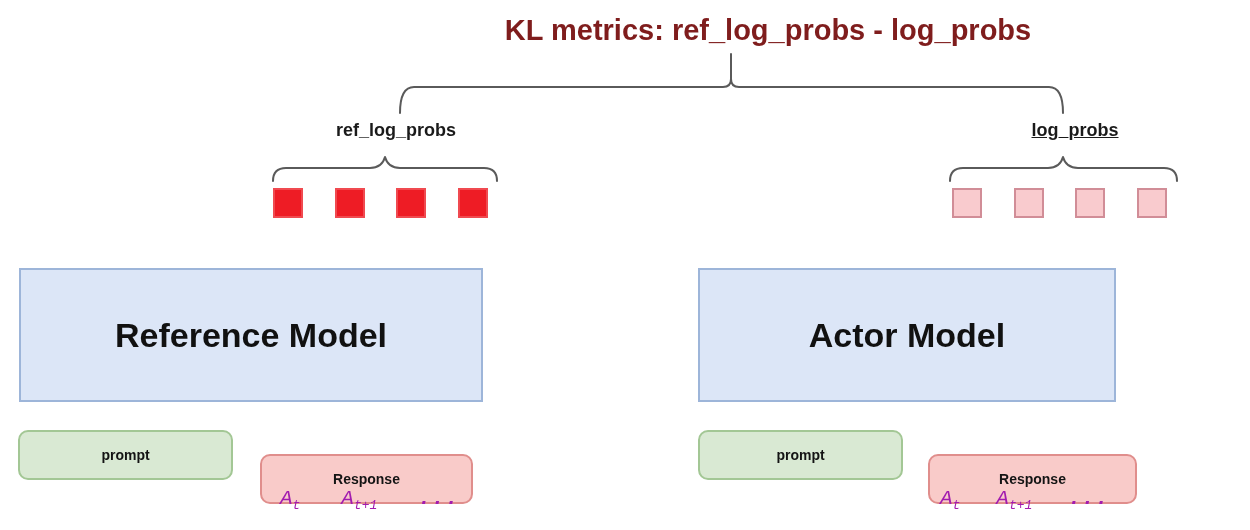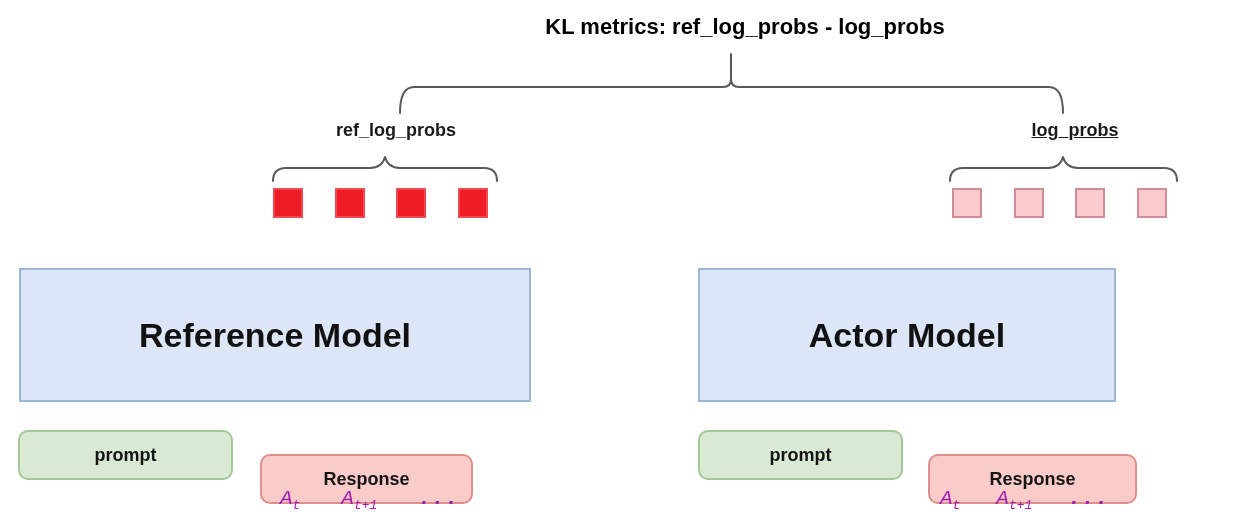--- a/index.html
+++ b/index.html
@@ -4,22 +4,22 @@
 <style>
   html,body { margin:0; padding:0; background:#ffffff; }
   .stage {
     position:relative; width:1250px; height:530px; background:#ffffff;
     font-family:"Liberation Sans", sans-serif; overflow:hidden;
   }
   svg.overlay { position:absolute; left:0; top:0; width:1250px; height:530px; pointer-events:none; }
   .brace { fill:none; stroke-width:2; stroke-linecap:round; stroke-linejoin:round; }
 
   .title {
-    position:absolute; top:14px; left:745px; transform:translateX(-50%);
-    font-size:22px; font-weight:bold; color:#000000; white-space:nowrap;
+    position:absolute; top:14px; left:768px; transform:translateX(-50%);
+    font-size:29px; font-weight:bold; color:#7f1d1d; white-space:nowrap;
   }
   .group-label {
     position:absolute; top:120px; transform:translateX(-50%);
     font-size:18px; font-weight:bold; color:#1a1a1a; white-space:nowrap;
   }
   .group-label.left  { left:396px; }
   .group-label.right { left:1075px;text-decoration:underline; }
 
   .token-row {
     position:absolute; top:188px; width:215px; height:30px;
@@ -28,27 +28,27 @@
   .token-row.left  { left:273px; }
   .token-row.right { left:952px; }
   .token-square { width:30px; height:30px; border:2px solid transparent; box-sizing:border-box; }
 
   .model-box {
     position:absolute; top:268px; height:134px;
     background:var(--model_fill); border:2px solid var(--model_border);
     display:flex; align-items:center; justify-content:center;
     font-size:34px; font-weight:bold; color:#111; box-sizing:border-box;
   }
-  .model-box.ref   { left:19px;  width:512px; }
+  .model-box.ref   { left:19px;  width:464px; }
   .model-box.actor { left:698px; width:418px; }
 
   .pill {
     position:absolute; top:430px; height:50px; border-radius:10px;
     display:flex; align-items:center; justify-content:center;
-    font-size:18px; font-weight:bold; color:#141414; box-sizing:border-box;
+    font-size:14px; font-weight:bold; color:#141414; box-sizing:border-box;
   }
   .pill.prompt   { background:var(--prompt_fill); border:2px solid var(--prompt_border); }
   .pill.response { background:var(--response_fill); border:2px solid var(--response_border);margin-top:24px; }
   .pill.prompt.l   { left:18px;  width:215px; }
   .pill.response.l { left:260px; width:213px; }
   .pill.prompt.r   { left:698px; width:205px; }
   .pill.response.r { left:928px; width:209px; }
 
   .math-row {
     position:absolute; top:487px; height:30px;

